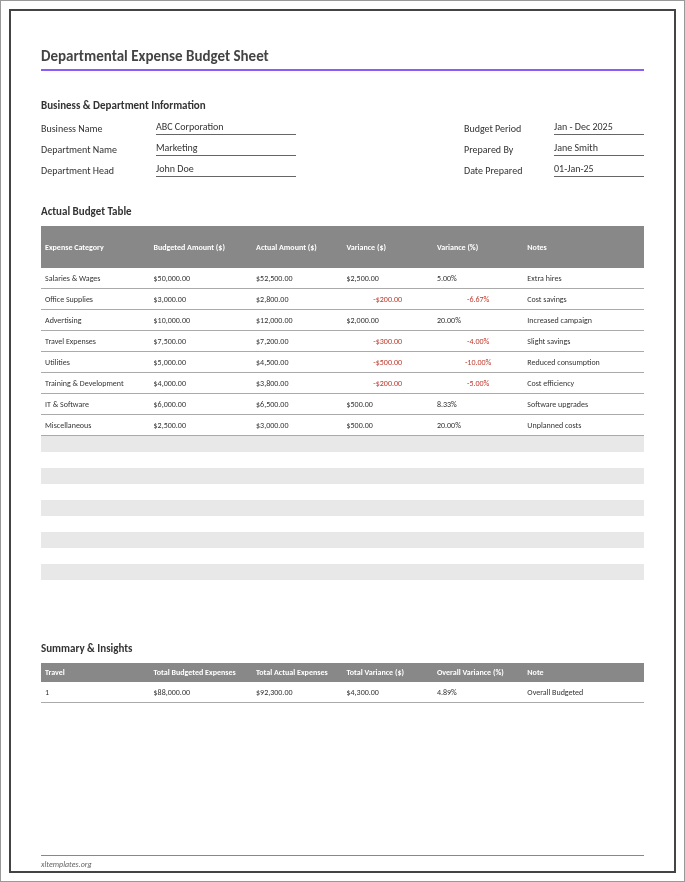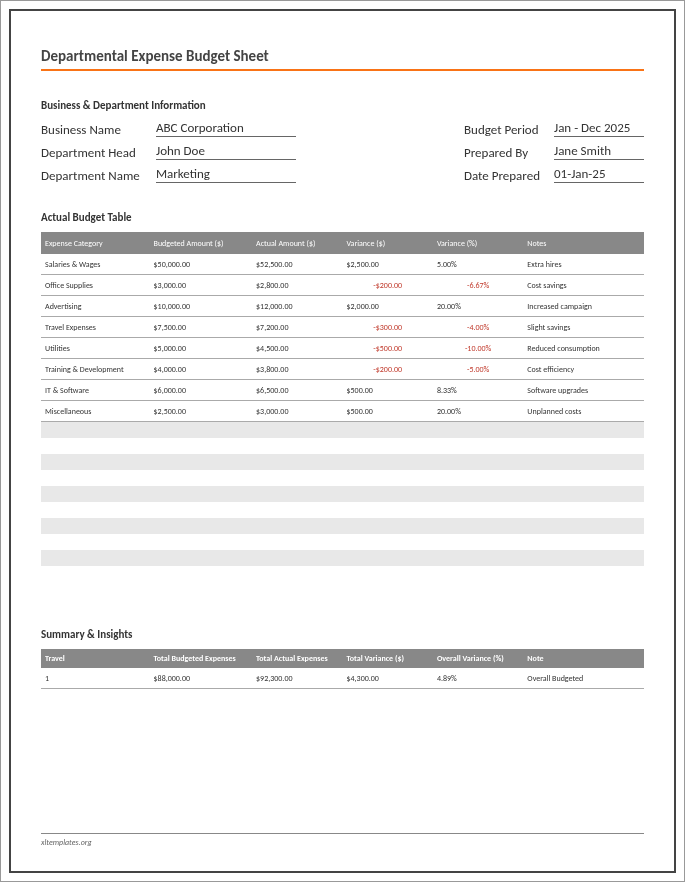--- a/index.html
+++ b/index.html
@@ -16,34 +16,34 @@
     width: 100%;
     height: 100%;
     padding: 36px 30px 8px 30px;
     position: relative;
   }
   .title {
     font-size: 15px;
     font-weight: bold;
     color: #444;
     padding-bottom: 4px;
-    border-bottom: 2px solid #f97316;
+    border-bottom: 2px solid #8b5cf6;
     margin-bottom: 18px;
   }
   .section-heading {
     font-size: 11px;
     font-weight: bold;
     color: #333;
     margin-bottom: 8px;
     margin-top: 28px;
   }
   .info-grid {
     display: flex;
     gap: 20px;
-    font-size: 13px;
+    font-size: 10px;
     color: #333;
     margin-bottom: 14px;
   }
   .info-col {
     display: flex;
     flex-direction: column;
     gap: 6px;
   }
   .info-row {
     display: flex;
@@ -67,22 +67,22 @@
     width: 100%;
     border-collapse: collapse;
     font-size: 8px;
     color: #333;
     margin-bottom: 4px;
   }
   table.expense th {
     background: #888;
     color: #fff;
     text-align: left;
-    font-weight: normal;
-    padding: 6px 4px;
+    font-weight: bold;
+    padding: 16px 4px;
     font-size: 8px;
     vertical-align: top;
   }
   table.expense td {
     padding: 5px 4px;
     border-bottom: 1px solid #aaa;
   }
   table.expense tr.blank td {
     height: 16px;
     border-bottom: none;
@@ -111,21 +111,21 @@
     font-size: 8px;
     vertical-align: middle;
     line-height: 1.2;
   }
   table.summary td {
     padding: 5px 4px;
     border-bottom: 1px solid #aaa;
   }
   .footer {
     position: absolute;
-    bottom: 24px;
+    bottom: 2px;
     left: 30px;
     font-size: 8px;
     font-style: italic;
     color: #666;
     border-top: 1px solid #888;
     width: calc(100% - 60px);
     padding-top: 3px;
   }
   .section-gap { height: 14px; }
 </style>
@@ -138,26 +138,26 @@
 
   <div class="section-heading">Business &amp; Department Information</div>
 
   <div class="info-grid">
     <div class="info-col">
       <div class="info-row">
         <div class="info-label">Business Name</div>
         <div class="info-value">ABC Corporation</div>
       </div>
       <div class="info-row">
+        <div class="info-label">Department Name</div>
+        <div class="info-value">Marketing</div>
+      </div>
+      <div class="info-row">
         <div class="info-label">Department Head</div>
         <div class="info-value">John Doe</div>
-      </div>
-      <div class="info-row">
-        <div class="info-label">Department Name</div>
-        <div class="info-value">Marketing</div>
       </div>
     </div>
     <div class="spacer-col"></div>
     <div class="info-col right">
       <div class="info-row">
         <div class="info-label">Budget Period</div>
         <div class="info-value">Jan - Dec 2025</div>
       </div>
       <div class="info-row">
         <div class="info-label">Prepared By</div>

